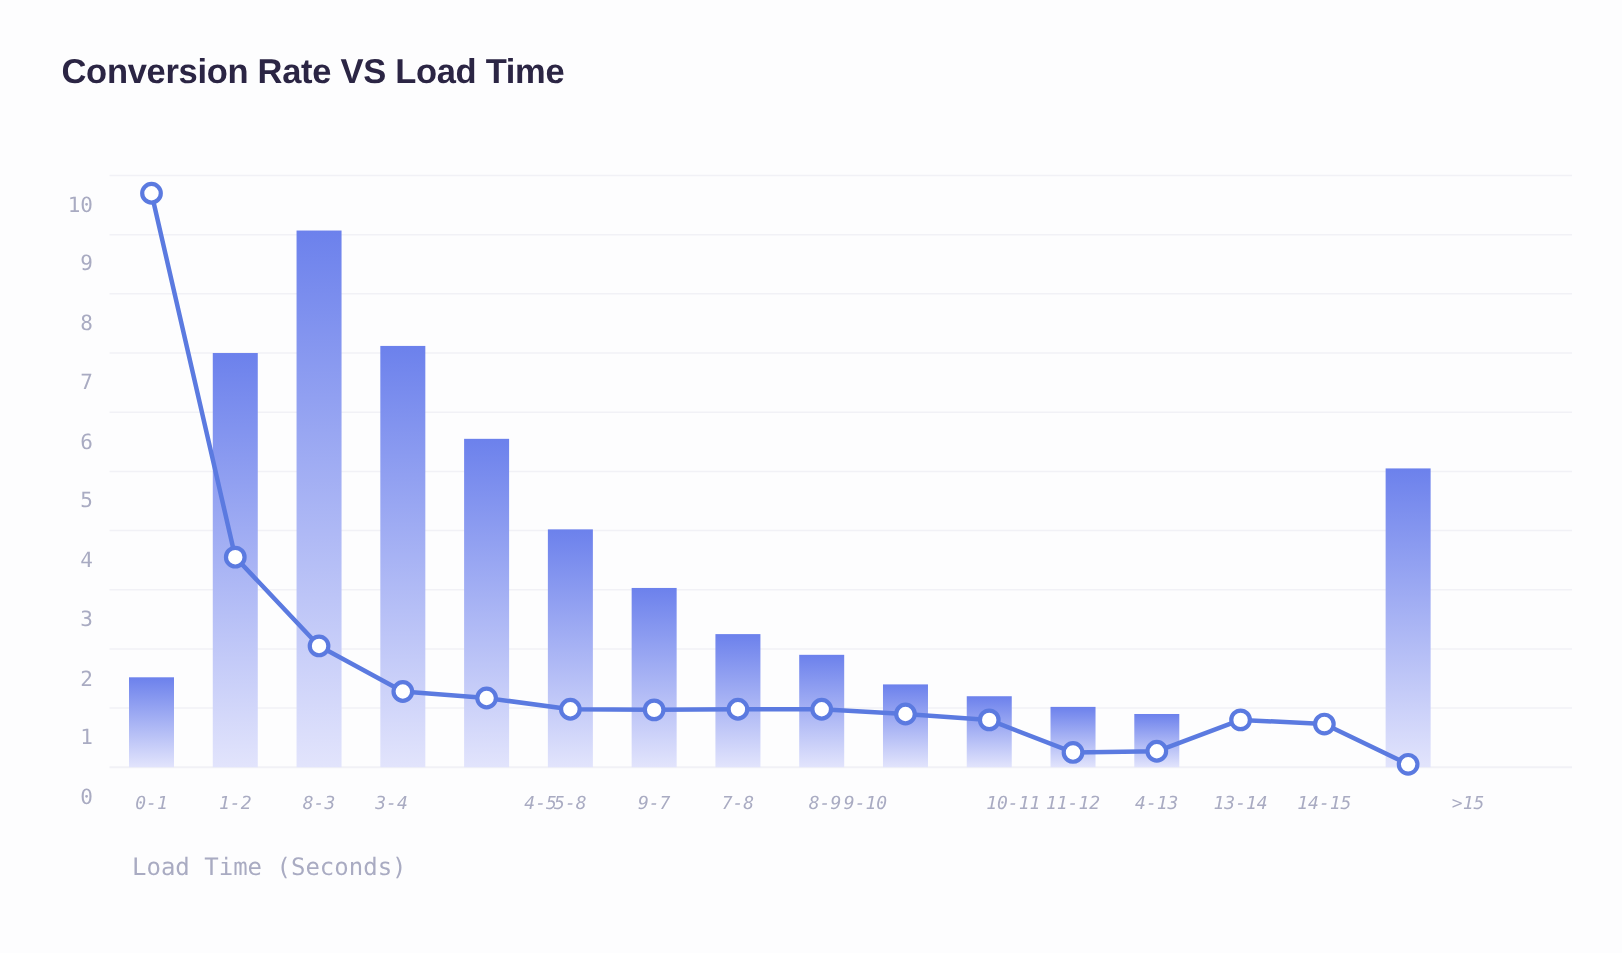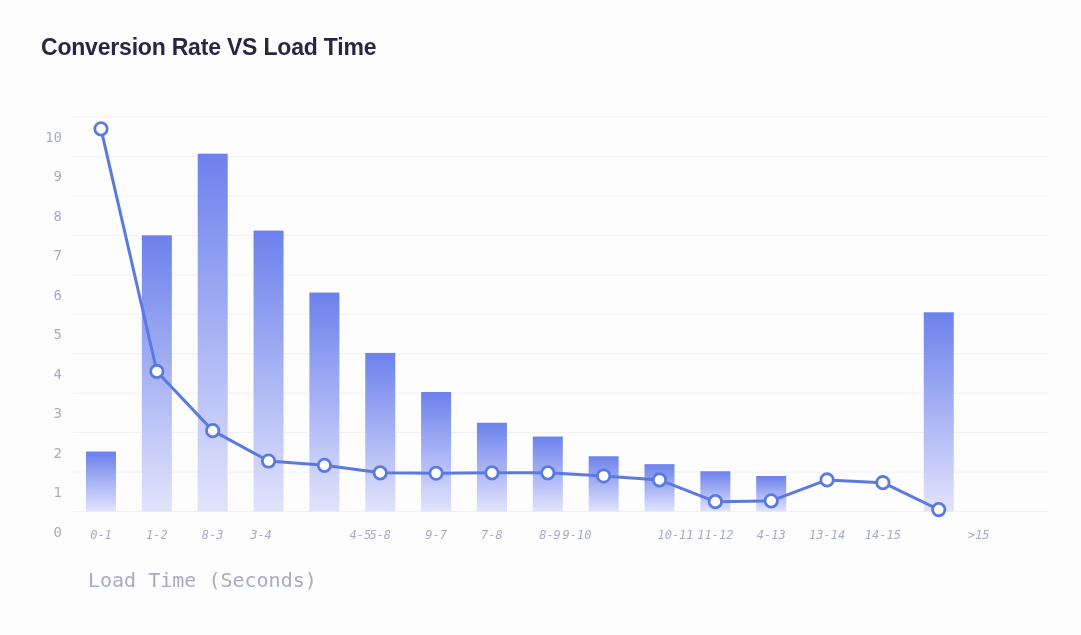--- a/index.html
+++ b/index.html
@@ -84,21 +84,21 @@
     color: #a9abc2;
     transform: translateX(-50%);
     white-space: nowrap;
     font-style: italic;
   }
   .axis-title {
     position: absolute;
     left: 88px;
     top: 568px;
     font-family: "DejaVu Sans Mono", "Liberation Mono", monospace;
-    font-size: 20px;
+    font-size: 16px;
     color: #a9abc2;
     white-space: nowrap;
   }
   .footer-note {
     position: absolute;
     right: 74px;
     top: 583px;
     font-size: 14.5px;
     color: #dcdde7;
     white-space: nowrap;

